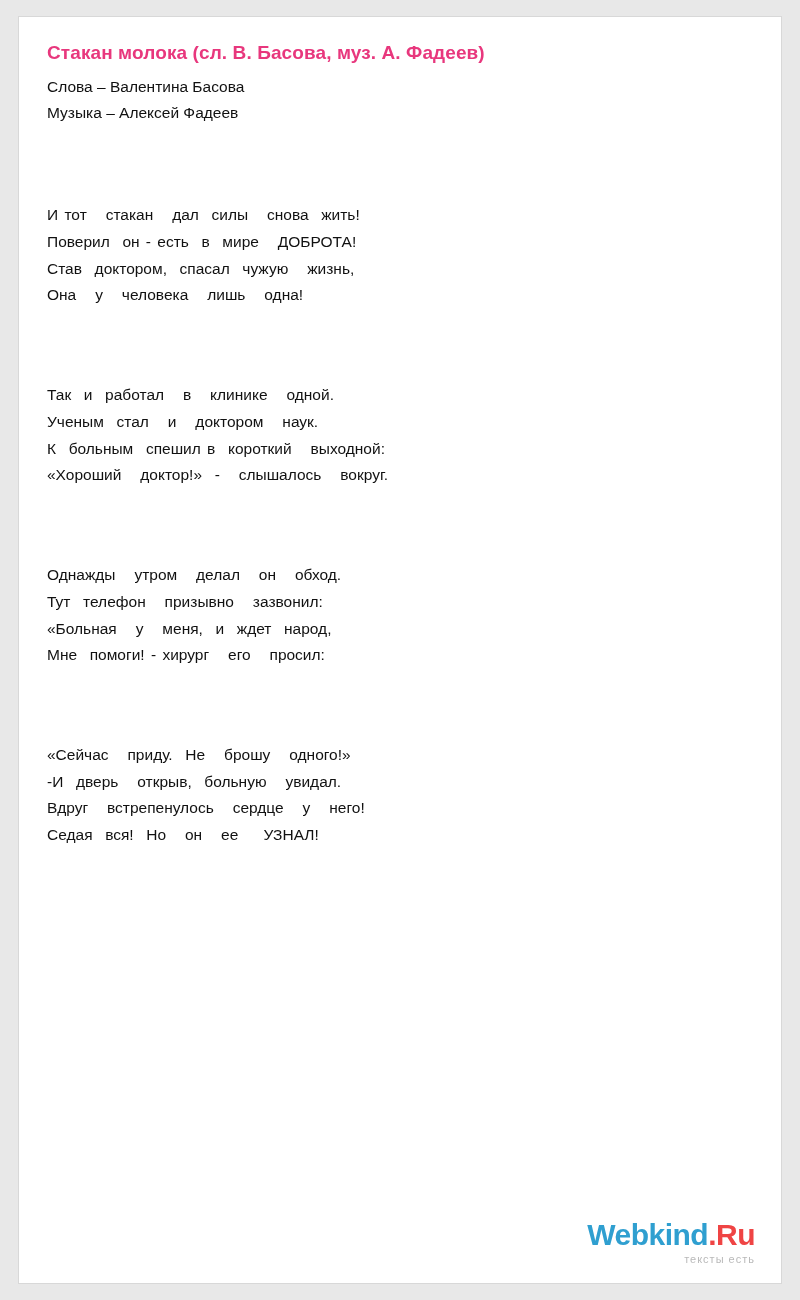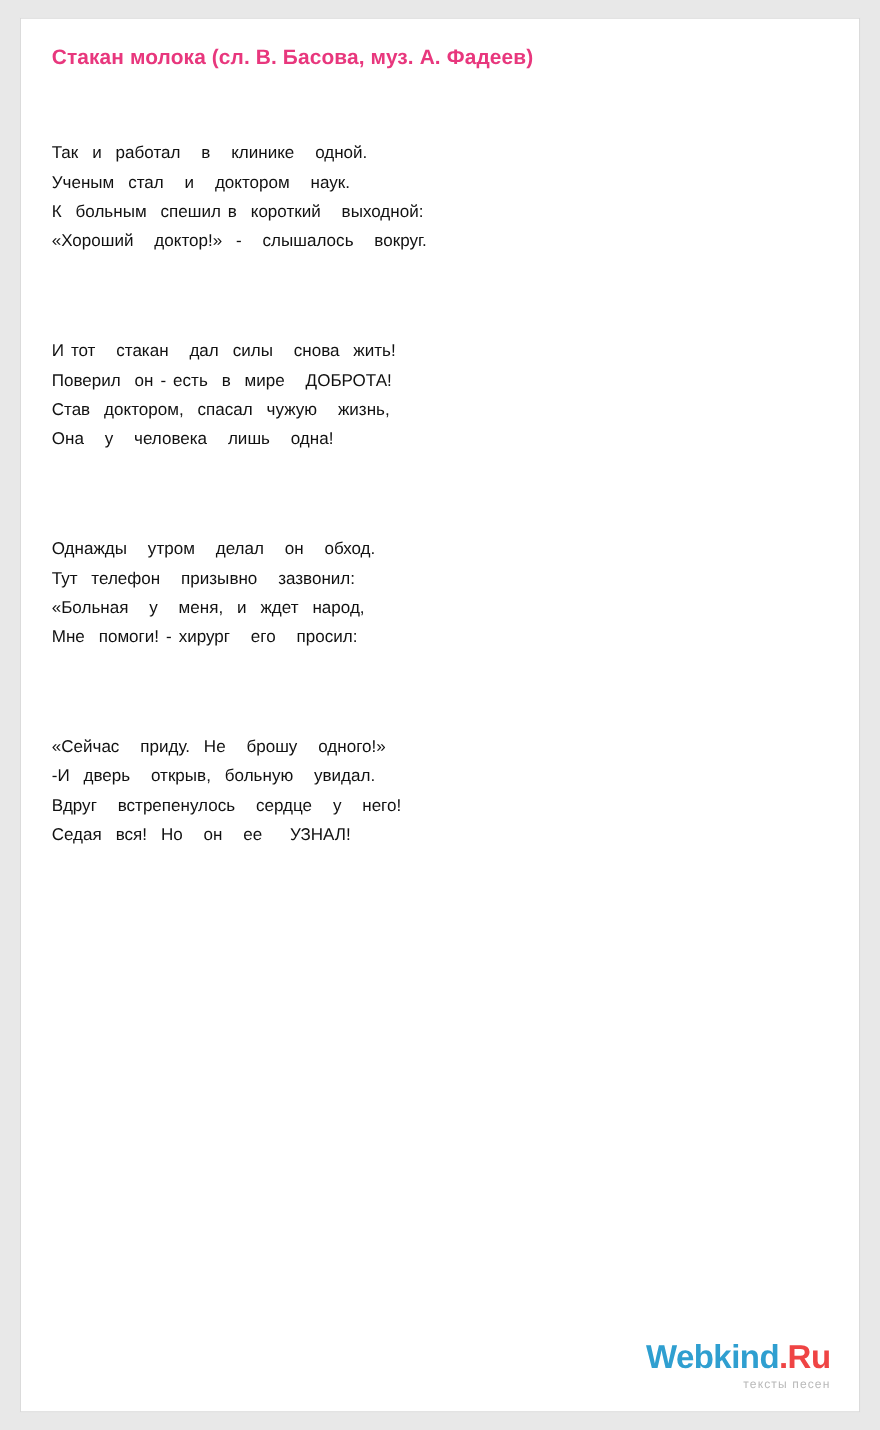--- a/index.html
+++ b/index.html
@@ -83,41 +83,45 @@
 </style>
 </head>
 <body>
 
 <div class="page">
   <div class="sheet">
 
     <h1 class="song-title">Стакан молока (сл. В. Басова, муз. А. Фадеев)</h1>
 
 
+    <div class="credits">
+      <div>Слова – Валентина Басова</div>
+      <div>Музыка – Алексей Фадеев</div>
+    </div>
 
     <div class="lyrics">
+      <div class="stanza">И тот   стакан   дал  силы   снова  жить!
+Поверил  он - есть  в  мире   ДОБРОТА!
+Став  доктором,  спасал  чужую   жизнь,
+Она   у   человека   лишь   одна!</div>
       <div class="stanza">Так  и  работал   в   клинике   одной.
 Ученым  стал   и   доктором   наук.
 К  больным  спешил в  короткий   выходной:
 «Хороший   доктор!»  -   слышалось   вокруг.</div>
-      <div class="stanza">И тот   стакан   дал  силы   снова  жить!
-Поверил  он - есть  в  мире   ДОБРОТА!
-Став  доктором,  спасал  чужую   жизнь,
-Она   у   человека   лишь   одна!</div>
       <div class="stanza">Однажды   утром   делал   он   обход.
 Тут  телефон   призывно   зазвонил:
 «Больная   у   меня,  и  ждет  народ,
 Мне  помоги! - хирург   его   просил:</div>
       <div class="stanza">«Сейчас   приду.  Не   брошу   одного!»
 -И  дверь   открыв,  больную   увидал.
 Вдруг   встрепенулось   сердце   у   него!
 Седая  вся!  Но   он   ее    УЗНАЛ!</div>
       
       
     </div>
 
     <div class="footer-logo">
       <div class="logo-main"><span>Webkind</span><span class="ru">.Ru</span></div>
-      <div class="logo-sub">тексты песен</div>
+      <div class="logo-sub">тексты есть</div>
     </div>
 
   </div>
 </div>
 
 </body></html>

